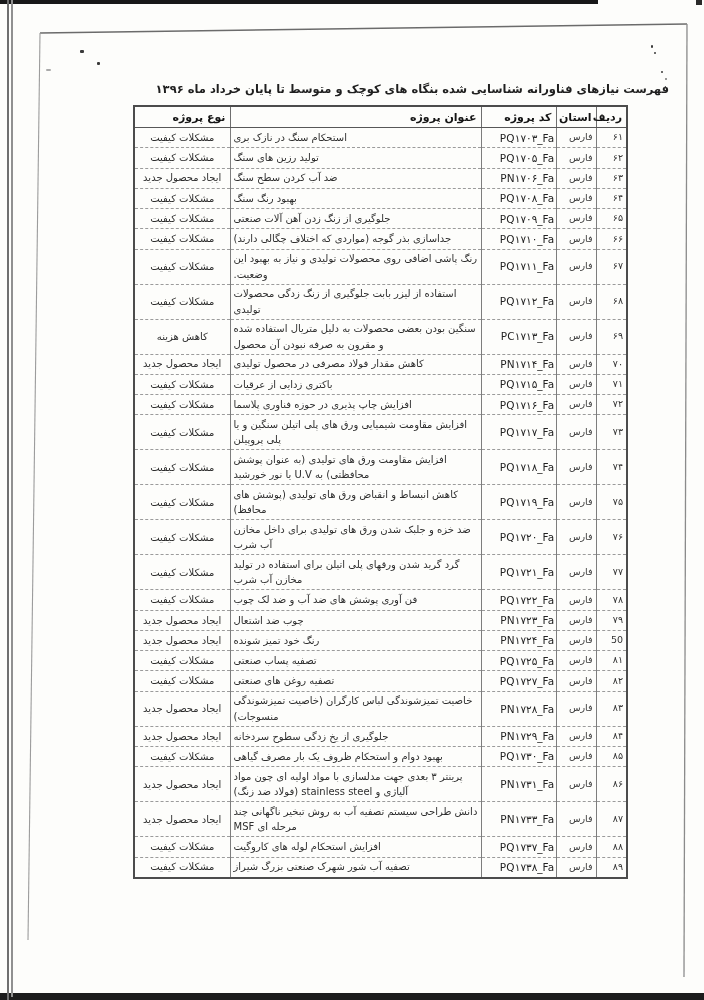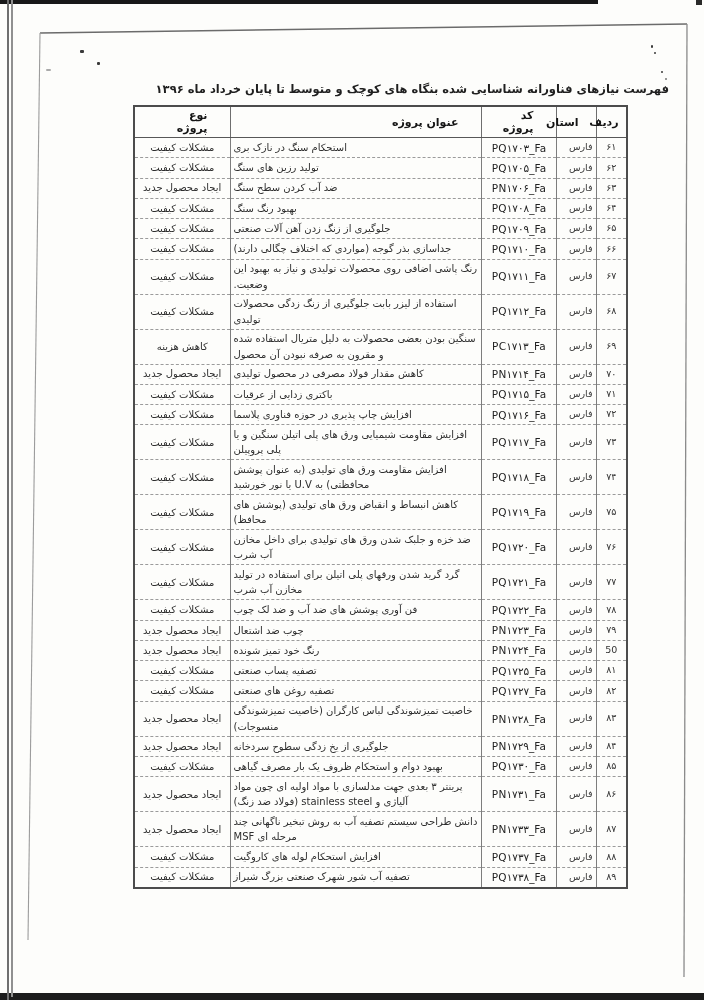--- a/index.html
+++ b/index.html
@@ -29,37 +29,37 @@
   }
 
   .needs-table {
     position:absolute; left:133px; top:105px; width:493px;
     border-collapse:collapse; table-layout:fixed;
     direction:rtl;
     border:2px solid #4c4c4c;
   }
   .needs-table th {
     font-size:11px; font-weight:bold; color:#141414;
-    padding:2px 22px; height:16px;
+    padding:2px 4px; height:16px;
     border:1px solid #6e6e6e; border-bottom:1.4px solid #575757;
     text-align:right; vertical-align:middle;
   }
   .needs-table th.h-center { text-align:right; }
   .needs-table td {
     font-size:10px; color:#2e2e2e;
     padding:1.5px 3px; line-height:1.55;
     border-left:1px solid #7d7d7d; border-right:1px solid #7d7d7d;
     border-top:1px dashed #9b9b9b; border-bottom:1px dashed #9b9b9b;
     vertical-align:middle;
     height:16px;
     word-wrap:break-word;
   }
-  td.c-row  { text-align:center; font-size:9.5px; color:#333; }
+  td.c-row  { text-align:right; font-size:9.5px; color:#333; }
   td.c-prov { text-align:right; font-size:9.5px; color:#3a3a3a; }
-  td.c-code { direction:ltr; text-align:center; font-size:10.5px; color:#222;
+  td.c-code { direction:ltr; text-align:right; font-size:10.5px; color:#222;
               padding-left:2px; padding-right:1px; letter-spacing:0.2px; white-space:nowrap; }
   td.c-title{ text-align:left; }
   td.c-type { text-align:center; }
 </style>
 </head>
 <body>
 
 <div class="artifact scan-top"></div>
 <div class="artifact scan-top-tick"></div>
 <div class="artifact scan-bottom"></div>

